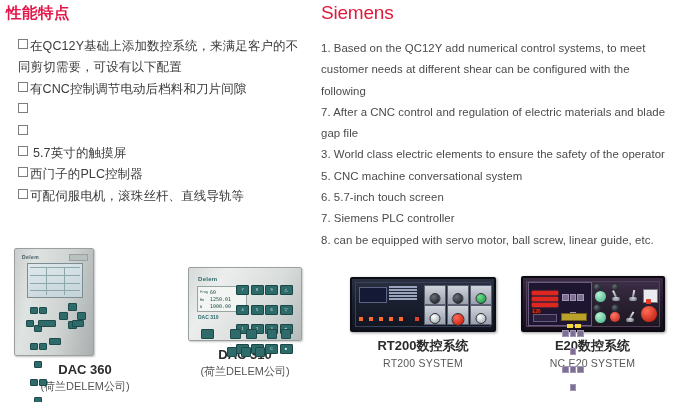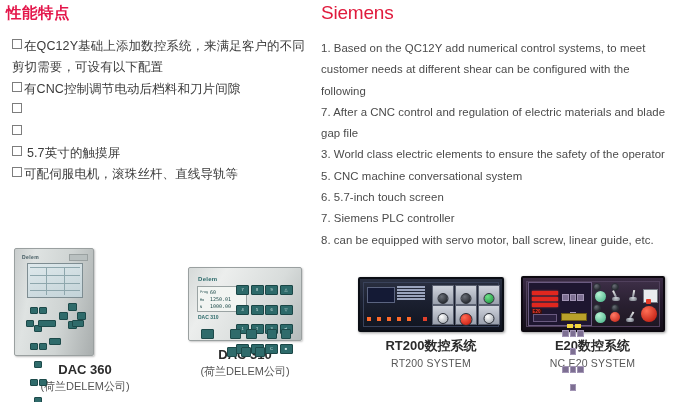--- a/index.html
+++ b/index.html
@@ -42,21 +42,21 @@
     font-size: 19px;
     font-weight: normal;
     margin: 0 0 14px 0;
     line-height: 22px;
     letter-spacing: -0.2px;
   }
 
   
   .cn-list {
     list-style: none;
-    margin: 6px;
+    margin: 12px;
     padding: 0;
   }
   .cn-list li {
     font-size: 12.5px;
     color: #3b3b3b;
     line-height: 21.4px;
     margin: 0;
     padding: 0;
     white-space: normal;
     letter-spacing: 0.1px;
@@ -209,21 +209,21 @@
   .k2 {
     width: 11px; height: 8px; background: #2d6a6a; border: 1px solid #1b4747;
     display: inline-block; margin: 0 1.5px 1.6px 0; border-radius: 1px;
     color: #cfe6e6; font-size: 4px; text-align: center; line-height: 8px;
   }
   .dac310-botrow {
     position: absolute; left: 7px; bottom: 5px; right: 5px; height: 10px;
   }
 
   
-  #prod-rt200 { left: 341px; width: 180px; }
+  #prod-rt200 { left: 333px; width: 180px; }
   .rt200-body {
     width: 142px; height: 51px;
     background: linear-gradient(180deg,#2b3142 0%,#1b2030 45%,#10141f 100%);
     border: 2px solid #0b0e15; border-radius: 2px;
     box-shadow: 1px 1px 3px rgba(0,0,0,.4);
     position: relative; margin: 29px auto 0 auto;
   }
   .rt200-inner {
     position: absolute; left: 3px; top: 3px; right: 3px; bottom: 3px;
     border: 1px solid #39425a;
@@ -331,20 +331,21 @@
 <body>
 
 <div class="col-cn">
   <h2 class="heading-cn">性能特点</h2>
   <ul class="cn-list">
     <li><span class="cbox"></span><span>在QC12Y基础上添加数控系统，来满足客户的不同剪切需要，可设有以下配置</span></li>
     <li><span class="cbox"></span><span>有CNC控制调节电动后档料和刀片间隙</span></li>
     <li><span class="cbox"></span></li>
     <li><span class="cbox"></span></li>
     <li><span class="cbox spaced"></span><span>5.7英寸的触摸屏</span></li>
+    <li><span class="cbox"></span><span>西门子的PLC控制器</span></li>
     <li><span class="cbox"></span><span>可配伺服电机，滚珠丝杆、直线导轨等</span></li>
   </ul>
 </div>
 
 <div class="col-en">
   <h2 class="heading-en">Siemens</h2>
   <ul class="en-list">
     <li>1. Based on the QC12Y add numerical control systems, to meet customer needs at different shear can be configured with the following</li>
     <li>7. After a CNC control and regulation of electric materials and blade gap file</li>
     <li>3. World class electric elements to ensure the safety of the operator</li>

